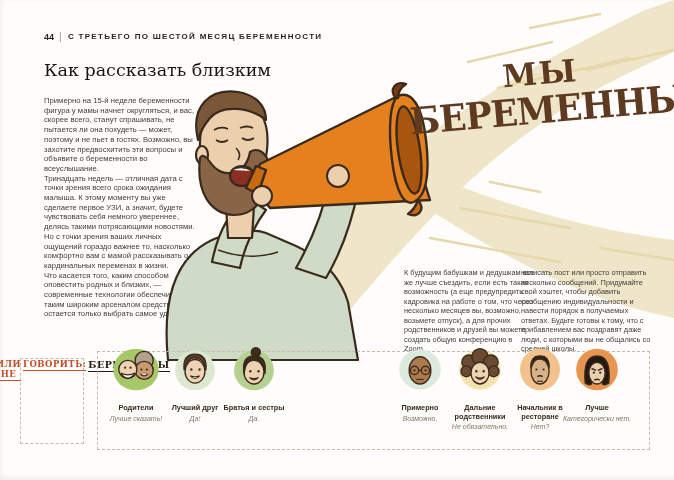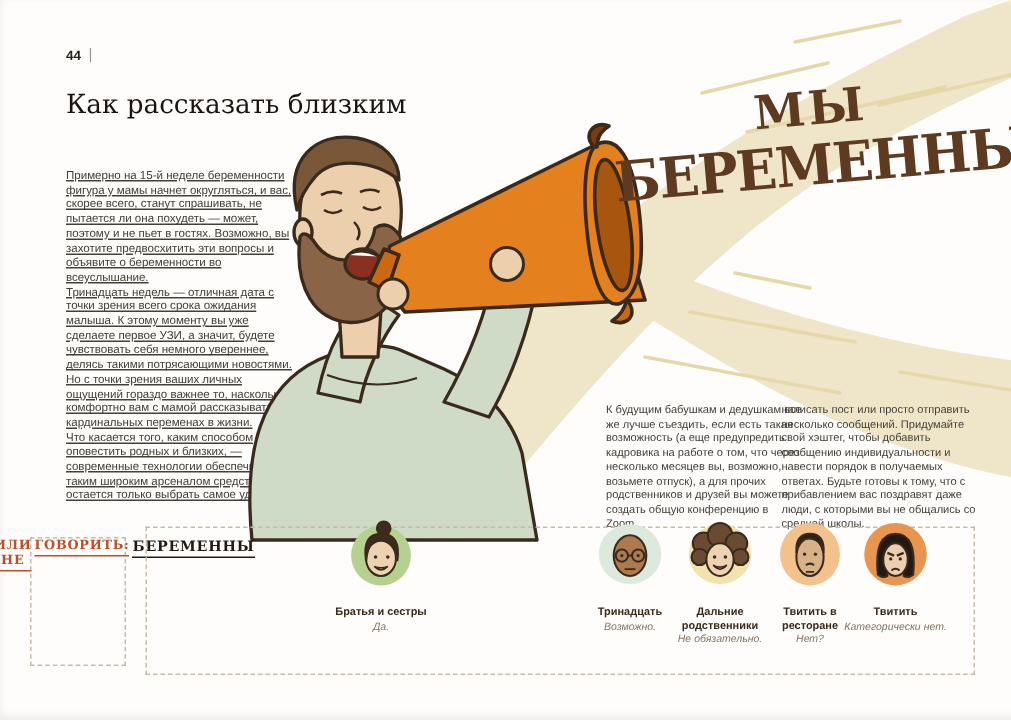--- a/index.html
+++ b/index.html
@@ -7,21 +7,21 @@
         font-family:"Liberation Sans",sans-serif;box-shadow:inset 0 -2px 6px rgba(0,0,0,.08);padding-left:38px;}
   
   .hdr{position:absolute;left:44px;top:31px;font-size:8px;font-weight:bold;color:#2b2520;
        letter-spacing:1.3px;display:flex;align-items:center;gap:5px;}
   .hdr .num{font-size:9px;letter-spacing:0;}
   .hdr .sep{color:#9a948c;font-weight:normal;font-size:10px;}
   
   .title{position:absolute;left:44px;top:60px;width:270px;
          font-family:"DejaVu Serif",serif;font-weight:normal;font-size:17.5px;line-height:21px;color:#191410;}
   
-  .bodycol{position:absolute;left:44px;top:112px;width:153px;font-size:7.7px;line-height:9.7px;color:#44403a;text-decoration:underline;}
+  .bodycol{position:absolute;left:44px;top:96px;width:153px;font-size:7.7px;line-height:9.7px;color:#44403a;}
   .bodycol p{margin:0;}
   
   .tweet-title{position:absolute;left:385px;top:243px;font-family:"DejaVu Serif",serif;
                font-weight:bold;font-size:14.5px;color:#191410;}
   .tweet-col{position:absolute;top:268px;width:131px;font-size:7.4px;line-height:9.5px;color:#44403a;}
   .tc1{left:404px;} .tc2{left:521px;}
   
   .shout{position:absolute;left:408px;top:56px;width:268px;text-align:center;transform:rotate(-5deg);
          font-family:"DejaVu Serif",serif;font-weight:bold;color:#5d3a20;pointer-events:none;}
   .shout .l1{font-size:31px;letter-spacing:2px;line-height:34px;}
@@ -41,20 +41,21 @@
   .aans{font-size:7px;font-style:italic;color:#847564;line-height:8.5px;margin-top:2px;}
 </style>
 </head>
 <body>
 
 <div class="page">
 
   <div class="hdr">
     <span class="num">44</span>
     <span class="sep">|</span>
+    <span>С ТРЕТЬЕГО ПО ШЕСТОЙ МЕСЯЦ БЕРЕМЕННОСТИ</span>
   </div>
 
   <div class="title">
     <div>Как рассказать близким</div>
   </div>
 
   <div class="bodycol">
     <p>Примерно на 15-й неделе беременности фигура у мамы начнет округляться, и вас, скорее всего, станут спрашивать, не пытается ли она похудеть — может, поэтому и не пьет в гостях. Возможно, вы захотите предвосхитить эти вопросы и объявите о беременности во всеуслышание.</p>
     <p>Тринадцать недель — отличная дата с точки зрения всего срока ожидания малыша. К этому моменту вы уже сделаете первое УЗИ, а значит, будете чувствовать себя немного увереннее, делясь такими потрясающими новостями. Но с точки зрения ваших личных ощущений гораздо важнее то, насколько комфортно вам с мамой рассказывать о кардинальных переменах в жизни.</p>
     <p>Что касается того, каким способом оповестить родных и близких, — современные технологии обеспечили нас таким широким арсеналом средств, что остается только выбрать самое удобное.</p>
@@ -131,21 +132,53 @@
 
   <div class="cheat-label">
     <span class="ln">ГОВОРИТЬ</span>
     <span class="ln">ИЛИ НЕ</span>
     <span class="ln">ГОВОРИТЬ:</span>
     <span class="accent">БЕРЕМЕННЫ</span>
   </div>
 
   <div class="strip">
 
-
+    <div class="acell" style="left:3px">
+      <svg width="56" height="58" viewBox="0 0 56 64">
+        <ellipse cx="28" cy="27" rx="25" ry="23" fill="#a6c868"></ellipse>
+        <g stroke="#3a2a1c" stroke-width="1.5">
+          <circle cx="37" cy="17" r="10" fill="#b3a28c"></circle>
+          <circle cx="37" cy="28" r="10" fill="#c89a72"></circle>
+          <circle cx="40" cy="27" r="1.2" fill="#3a2a1c" stroke="none"></circle>
+          <circle cx="34" cy="27" r="1.2" fill="#3a2a1c" stroke="none"></circle>
+          <path d="M33 32 q4 4 8 0" fill="#fff" stroke-width="1.2"></path>
+          <circle cx="19" cy="27" r="10" fill="#eed3b3"></circle>
+          <path d="M11 31 q8 11 16 0 q-8 4 -16 0z" fill="#fff" stroke-width="1.2"></path>
+          <circle cx="16" cy="25" r="1.2" fill="#3a2a1c" stroke="none"></circle>
+          <circle cx="22" cy="25" r="1.2" fill="#3a2a1c" stroke="none"></circle>
+        </g>
+      </svg>
+      <div class="aname">Родители</div>
+      <div class="aans">Лучше сказать!</div>
+    </div>
+
+    <div class="acell" style="left:62px">
+      <svg width="56" height="58" viewBox="0 0 56 64">
+        <ellipse cx="28" cy="28" rx="22" ry="22" fill="#dde8d0"></ellipse>
+        <g stroke="#3a2a1c" stroke-width="1.5">
+          <ellipse cx="28" cy="29" rx="11" ry="13" fill="#eed3b3"></ellipse>
+          <path d="M16 28 q-2 -18 12 -18 q14 0 12 18 q-2 -10 -6 -12 q-8 -4 -13 1 q-4 4 -5 11z" fill="#5a3c28"></path>
+          <circle cx="24" cy="27" r="1.3" fill="#3a2a1c" stroke="none"></circle>
+          <circle cx="33" cy="27" r="1.3" fill="#3a2a1c" stroke="none"></circle>
+          <path d="M23 34 q5 6 10 0 q-5 2 -10 0z" fill="#fff" stroke-width="1.2"></path>
+        </g>
+      </svg>
+      <div class="aname">Лучший друг</div>
+      <div class="aans">Да!</div>
+    </div>
 
     <div class="acell" style="left:121px">
       <svg width="56" height="58" viewBox="0 0 56 64">
         <ellipse cx="28" cy="28" rx="22" ry="22" fill="#b4d190"></ellipse>
         <g stroke="#3a2a1c" stroke-width="1.5">
           <circle cx="30" cy="8" r="5" fill="#3f2a1e"></circle>
           <ellipse cx="28" cy="30" rx="11" ry="13" fill="#eed3b3"></ellipse>
           <path d="M17 32 q-3 -20 11 -20 q15 0 12 20 q-1 -12 -6 -14 q-8 -4 -13 1 q-3 4 -4 13z" fill="#3f2a1e"></path>
           <circle cx="24" cy="29" r="1.3" fill="#3a2a1c" stroke="none"></circle>
           <circle cx="33" cy="29" r="1.3" fill="#3a2a1c" stroke="none"></circle>
@@ -162,21 +195,21 @@
         <g stroke="#3a2a1c" stroke-width="1.5">
           <ellipse cx="28" cy="28" rx="12" ry="15" fill="#ad7a4e"></ellipse>
           <circle cx="22" cy="28" r="4.5" fill="none"></circle>
           <circle cx="34" cy="28" r="4.5" fill="none"></circle>
           <line x1="26.5" y1="28" x2="29.5" y2="28"></line>
           <circle cx="22" cy="28" r="1.2" fill="#3a2a1c" stroke="none"></circle>
           <circle cx="34" cy="28" r="1.2" fill="#3a2a1c" stroke="none"></circle>
           <path d="M24 38 l8 0" fill="none" stroke-width="1.3"></path>
         </g>
       </svg>
-      <div class="aname">Тринадцать</div>
+      <div class="aname">Примерно</div>
       <div class="aans">Возможно.</div>
     </div>
 
     <div class="acell" style="left:347px">
       <svg width="56" height="58" viewBox="0 0 56 64">
         <ellipse cx="28" cy="27" rx="23" ry="22" fill="#f3e2ae"></ellipse>
         <g stroke="#3a2a1c" stroke-width="1.5">
           <circle cx="16" cy="19" r="8" fill="#6b4a32"></circle>
           <circle cx="28" cy="13" r="9" fill="#6b4a32"></circle>
           <circle cx="40" cy="19" r="8" fill="#6b4a32"></circle>
@@ -197,35 +230,35 @@
         <ellipse cx="28" cy="27" rx="22" ry="23" fill="#f2c18c"></ellipse>
         <g stroke="#3a2a1c" stroke-width="1.5">
           <ellipse cx="28" cy="29" rx="10" ry="14" fill="#d9b189"></ellipse>
           <path d="M18 26 q-1 -14 10 -14 q11 0 10 14 q-2 -8 -5 -9 q-6 -3 -11 0 q-3 2 -4 9z" fill="#2e2018"></path>
           <circle cx="24" cy="27" r="1.2" fill="#3a2a1c" stroke="none"></circle>
           <circle cx="32" cy="27" r="1.2" fill="#3a2a1c" stroke="none"></circle>
           <path d="M25 35 q3 -2 6 0" fill="none" stroke-width="1.6"></path>
           <path d="M25 40 l6 0" fill="none" stroke-width="1.3"></path>
         </g>
       </svg>
-      <div class="aname">Твитить в ресторане</div>
+      <div class="aname">Начальник в ресторане</div>
       <div class="aans">Нет?</div>
     </div>
 
     <div class="acell" style="left:464px">
       <svg width="56" height="58" viewBox="0 0 56 64">
         <ellipse cx="28" cy="27" rx="23" ry="23" fill="#e8964f"></ellipse>
         <g stroke="#3a2a1c" stroke-width="1.5">
           <path d="M15 42 q-3 -30 13 -30 q16 0 13 30 q-4 3 -7 1 l0 -13 q-6 -5 -12 0 l0 13 q-3 2 -7 -1z" fill="#241812"></path>
           <ellipse cx="28" cy="31" rx="9" ry="12" fill="#eccfae"></ellipse>
           <path d="M22 26 l5 2" stroke-width="1.7"></path>
           <path d="M34 26 l-5 2" stroke-width="1.7"></path>
           <circle cx="24.5" cy="30.5" r="1.2" fill="#3a2a1c" stroke="none"></circle>
           <circle cx="31.5" cy="30.5" r="1.2" fill="#3a2a1c" stroke="none"></circle>
           <path d="M25 39 q3 -2.5 6 0" fill="none" stroke-width="1.5"></path>
         </g>
       </svg>
-      <div class="aname">Твитить</div>
+      <div class="aname">Лучше</div>
       <div class="aans">Категорически нет.</div>
     </div>
 
   </div>
 </div>
 
 </body></html>

